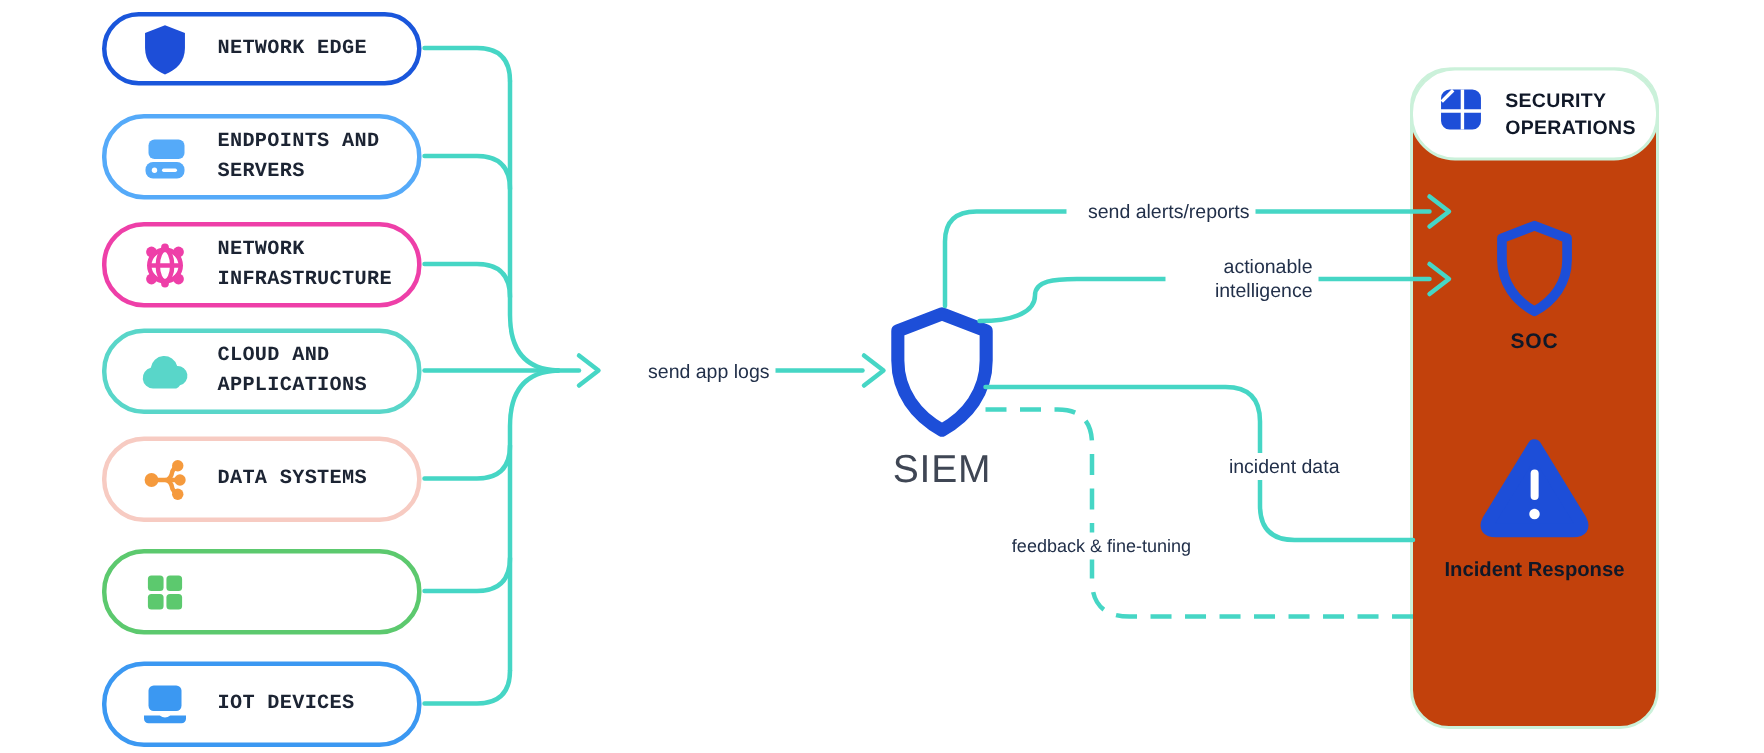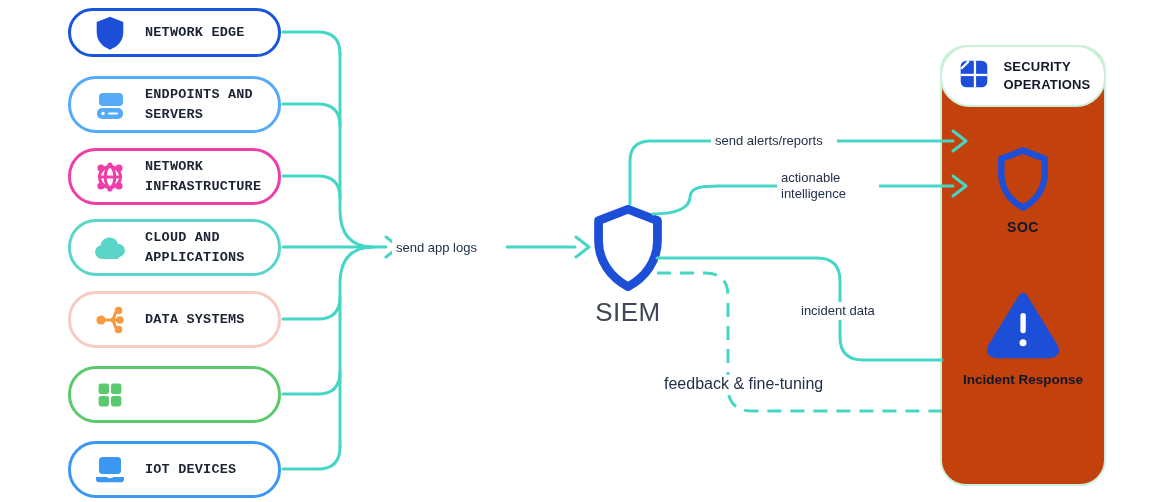--- a/index.html
+++ b/index.html
@@ -15,21 +15,21 @@
     display:flex;align-items:center;gap:15px;padding-left:19px;z-index:2;font-family:Liberation Mono, monospace;
   }
   .source-box .icon{width:40px;height:40px;flex:0 0 auto;display:flex;align-items:center;justify-content:center;}
   .source-box .label{
     font-size:13.5px;font-weight:700;color:#1c2433;letter-spacing:.2px;
     line-height:20px;width:126px;
   }
   
   .flow-label{
     position:absolute;z-index:4;background:#ffffff;color:#22304a;
-    font-size:13px;font-weight:500;text-align:left;line-height:16px;
+    font-size:13px;font-weight:500;text-align:right;line-height:16px;
     padding:1px 4px;white-space:nowrap;
   }
   .flow-label.wrap{white-space:normal;}
   
   .siem-shield{position:absolute;left:590px;top:203px;z-index:2;}
   .siem-label{
     position:absolute;left:577px;top:297px;width:102px;text-align:center;
     font-size:26px;font-weight:500;color:#3f4654;letter-spacing:.5px;z-index:2;
   }
   
@@ -166,25 +166,25 @@
     <span class="label">IOT DEVICES</span>
   </div>
 
   <div class="siem-shield">
     <svg width="76" height="90" viewBox="0 0 40 46" fill="none" stroke="#1d4ed8" stroke-width="4.6" stroke-linejoin="round">
       <path d="M20 2.6 L35.5 8.6 V19 C35.5 30 29 38.5 20 43.4 C11 38.5 4.5 30 4.5 19 V8.6 Z"></path>
     </svg>
   </div>
   <div class="siem-label">SIEM</div>
 
-  <div class="flow-label" style="left:392px;top:239px;width:106px">send app logs</div>
+  <div class="flow-label" style="left:403px;top:239px;width:106px">send app logs</div>
   <div class="flow-label" style="left:711px;top:132px;width:118px">send alerts/reports</div>
   <div class="flow-label wrap" style="left:777px;top:169px;width:94px">actionable intelligence</div>
   <div class="flow-label" style="left:797px;top:302px;width:92px">incident data</div>
-  <div class="flow-label" style="left:660px;top:375px;width:130px;font-size:16px">feedback &amp; fine-tuning</div>
+  <div class="flow-label" style="left:660px;top:355px;width:130px;font-size:12px">feedback &amp; fine-tuning</div>
 
   <div class="ops-panel">
     <div class="ops-header">
       <span>
         <svg width="38" height="38" viewBox="0 0 40 40">
           <rect x="6" y="6" width="28" height="28" rx="6" fill="#1d4ed8"></rect>
           <g stroke="#fff" stroke-width="2.4">
             <line x1="6" y1="21" x2="34" y2="21"></line>
             <line x1="21" y1="6" x2="21" y2="34"></line>
             <line x1="6.5" y1="14.5" x2="14.5" y2="6.5"></line>

